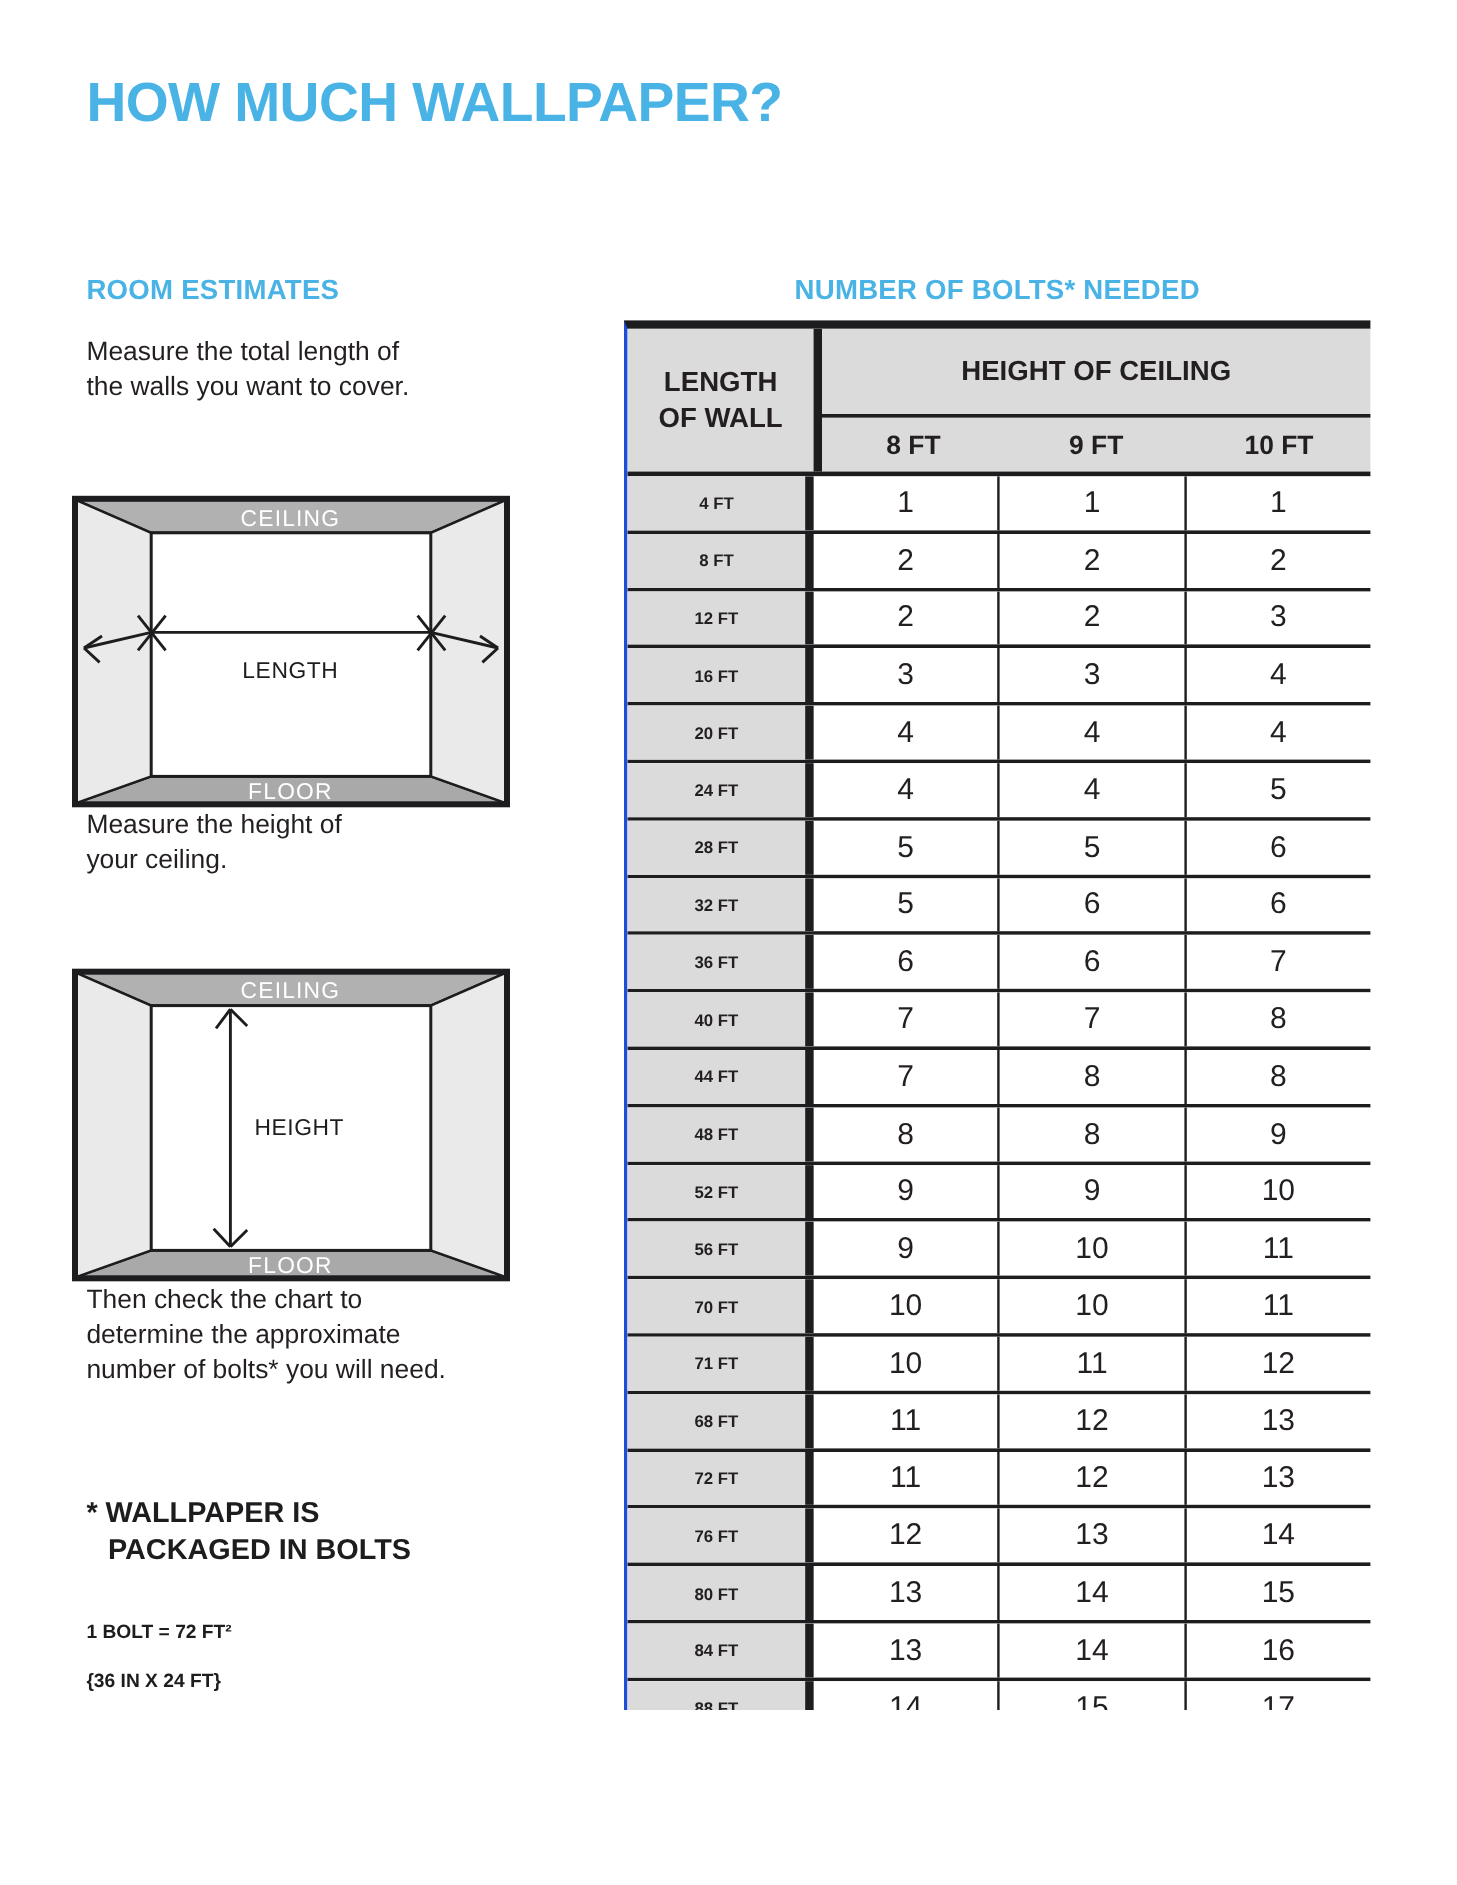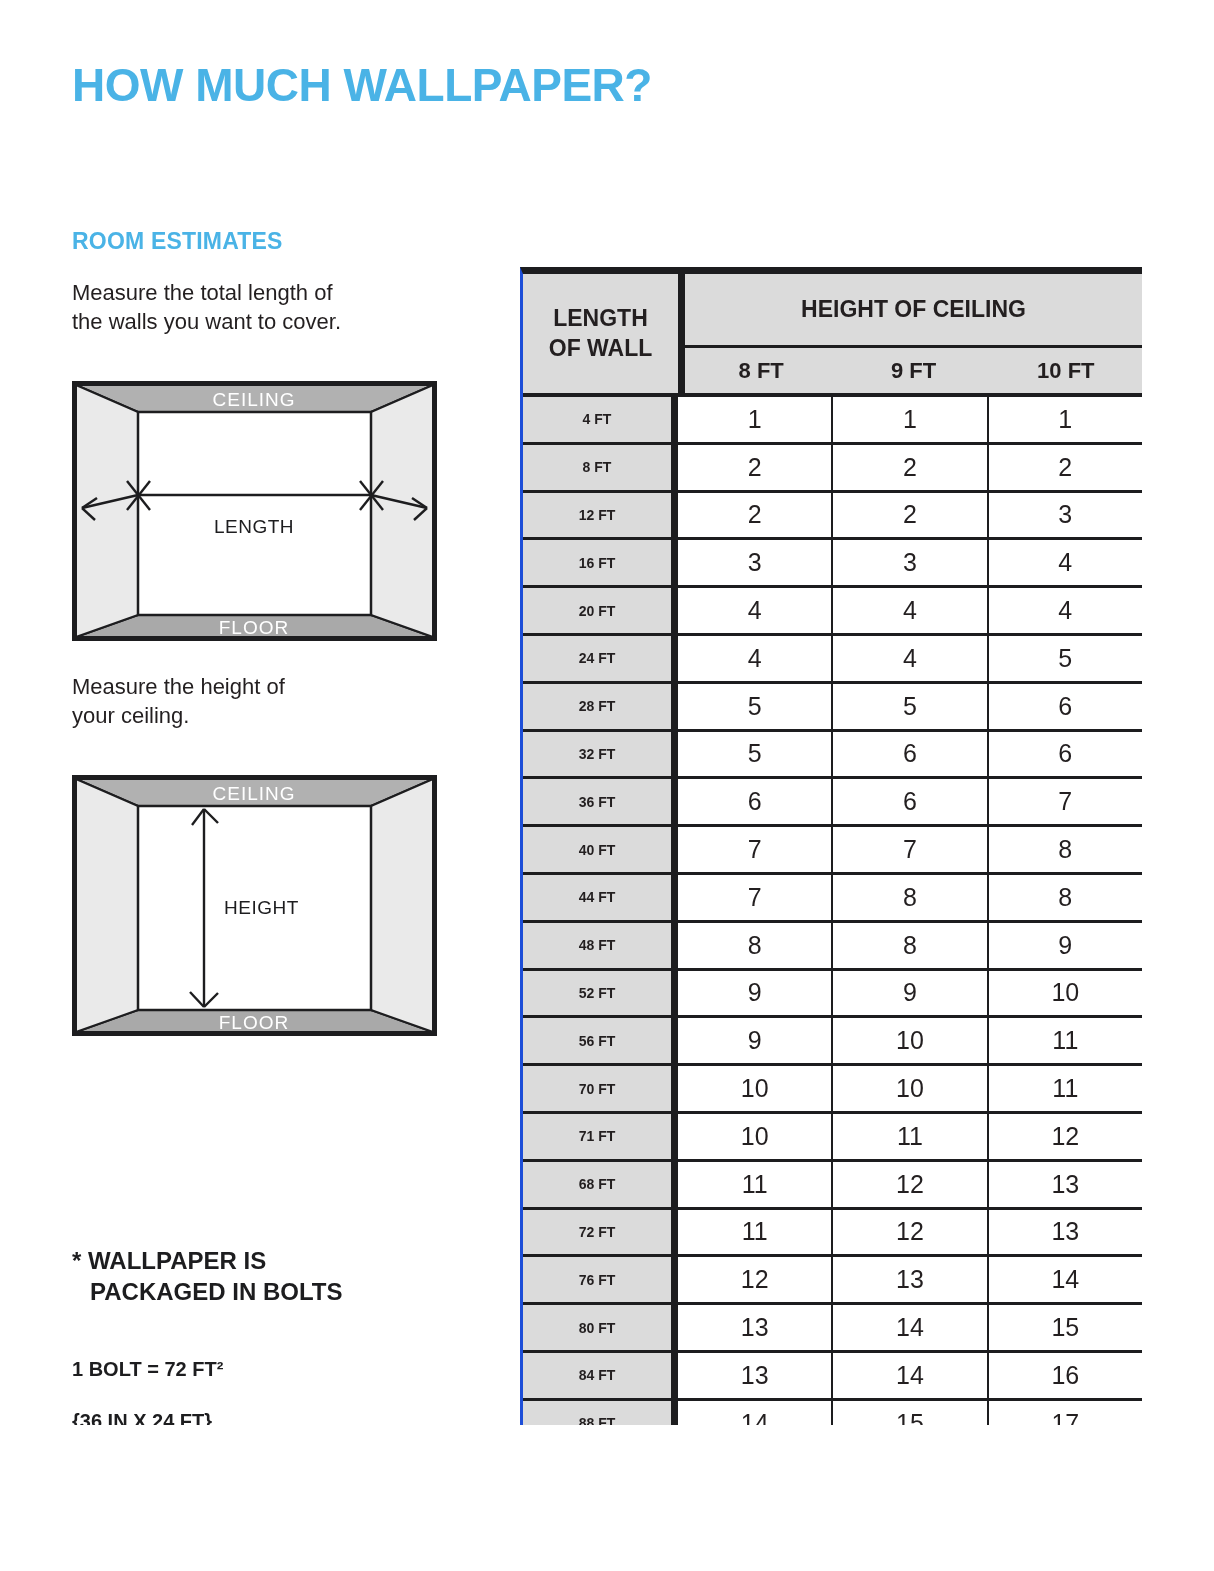--- a/index.html
+++ b/index.html
@@ -20,24 +20,24 @@
     position:absolute;left:72px;font-size:22px;line-height:1.32;white-space:pre-line;color:#231f20;
   }
   .para-length{top:278px;}
   .para-height{top:672px;}
   .para-chart{top:1068px;}
   .footnote{
     position:absolute;left:72px;top:1245px;font-size:24px;font-weight:bold;line-height:1.3;color:#1d1d1f;
   }
   .footnote .fn-line2{padding-left:18px;}
   .bolt-info{
-    position:absolute;left:72px;top:1330px;font-size:20px;font-weight:bold;line-height:1.3;
+    position:absolute;left:72px;top:1330px;font-size:16px;font-weight:bold;line-height:1.3;
     white-space:pre-line;color:#1d1d1f;
   }
-  .diagram{position:absolute;left:72px;}
+  .diagram{position:absolute;left:60px;margin-top:32px;}
   .diagram-length{top:381px;}
   .diagram-height{top:775px;}
   .diagram text{font-family:"Liberation Sans","DejaVu Sans",sans-serif;}
 
   
   .bolt-table{
     position:absolute;left:520px;top:267px;width:622px;box-sizing:border-box;
     border-top:7px solid #1d1d1f;border-left:3px solid #1d4ed8;
   }
   .thead{display:flex;border-bottom:4px solid #1d1d1f;background:#dbdbdb;}
@@ -67,20 +67,21 @@
 </style>
 </head>
 <body>
 
 <div class="page">
 
   <h1 class="page-title">HOW MUCH WALLPAPER?</h1>
 
   <div class="section-label label-room">ROOM ESTIMATES</div>
 
+  <div class="section-label label-bolts">NUMBER OF BOLTS* NEEDED</div>
 
   <div class="para para-length">Measure the total length of
 the walls you want to cover.</div>
 
   <div class="diagram diagram-length">
     <svg width="365" height="260" viewBox="0 0 365 260">
       <polygon points="4,4 361,4 299,31 66,31" fill="#b1b1b1" stroke="#1d1d1f" stroke-width="2"></polygon>
       <polygon points="4,256 361,256 299,234 66,234" fill="#a9a9a9" stroke="#1d1d1f" stroke-width="2"></polygon>
       <polygon points="4,4 66,31 66,234 4,256" fill="#eaeaea" stroke="#1d1d1f" stroke-width="2"></polygon>
       <polygon points="361,4 299,31 299,234 361,256" fill="#eaeaea" stroke="#1d1d1f" stroke-width="2"></polygon>
@@ -122,20 +123,23 @@
         <line x1="132" y1="34" x2="146" y2="48"></line>
         <line x1="132" y1="232" x2="118" y2="217"></line>
         <line x1="132" y1="232" x2="146" y2="218"></line>
       </g>
       <text x="182" y="25" text-anchor="middle" font-size="19" letter-spacing="1" fill="#ffffff">CEILING</text>
       <text x="182" y="254" text-anchor="middle" font-size="19" letter-spacing="1" fill="#ffffff">FLOOR</text>
       <text x="152" y="139" text-anchor="start" font-size="19" letter-spacing="0.5" fill="#1d1d1f">HEIGHT</text>
     </svg>
   </div>
 
+  <div class="para para-chart">Then check the chart to
+determine the approximate
+number of bolts* you will need.</div>
 
   <div class="footnote">
     <div class="fn-line1">* WALLPAPER IS</div>
     <div class="fn-line2">PACKAGED IN BOLTS</div>
   </div>
 
   <div class="bolt-info">
     <div>1 BOLT = 72 FT²</div>
     <div>{36 IN X 24 FT}</div>
   </div>

